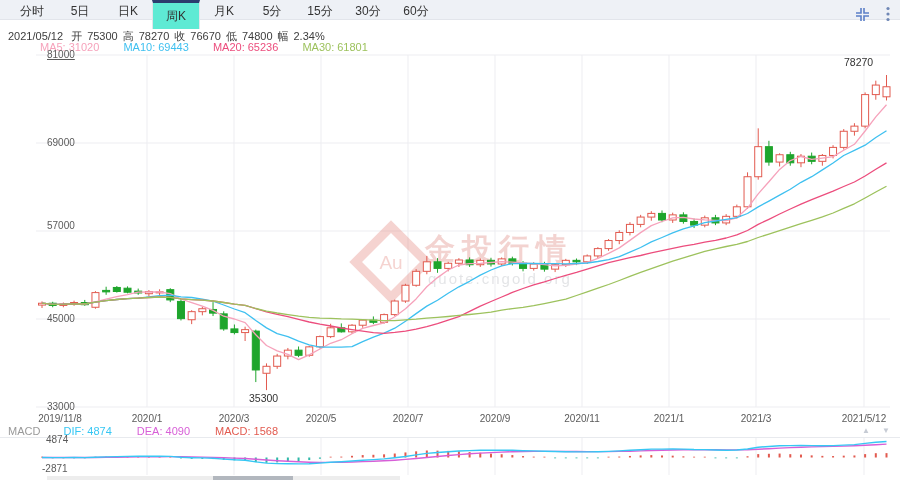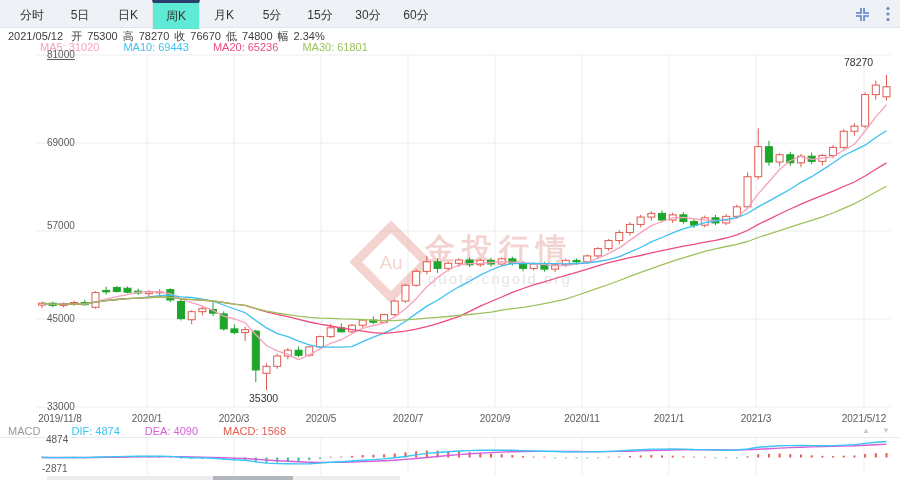--- a/index.html
+++ b/index.html
@@ -1,37 +1,37 @@
 <!DOCTYPE html>
 <html><head>
 <meta charset="utf-8">
 <style>
   html,body{margin:0;padding:0;background:#fff;}
   .app{position:relative;width:900px;height:480px;background:#fff;overflow:hidden;
        font-family:"Liberation Sans",sans-serif;}
   svg.chart{position:absolute;left:0;top:0;}
   
-  .tabbar{position:absolute;left:0;top:0;right:0;height:28px;background:#eef1f6;
+  .tabbar{position:absolute;left:0;top:0;right:0;height:20px;background:#eef1f6;
           border-bottom:1px solid #e2e5eb;display:flex;align-items:stretch;padding-left:8px;box-sizing:border-box;}
   .tab{width:48px;display:flex;align-items:center;justify-content:center;font-size:12px;color:#333;
        border-top:3px solid transparent;box-sizing:border-box;cursor:pointer;}
   .tab.active{background:#5eead4;border-top:3px solid #2b3c6e;border-left:1px solid #e2e5eb;
        border-right:1px solid #e2e5eb;height:29px;}
   .hdr-icons{position:absolute;right:10px;top:0;height:28px;display:flex;gap:16px;align-items:center;}
   .hdr-icons svg{display:block;cursor:pointer;}
   
   .info-bar{position:absolute;left:8px;top:29px;height:12px;font-size:11px;color:#3d3d3d;white-space:nowrap;}
   .info-bar span{margin-right:5px;}
   .ma-legend{position:absolute;left:40px;top:41px;font-size:11px;white-space:nowrap;}
   .ma-legend span{margin-right:21px;}
   .tick{position:absolute;font-size:10px;color:#5a5a5a;}
   .xtick{transform:translateX(-50%);white-space:nowrap;text-align:right;}
   .anno{position:absolute;font-size:10.5px;color:#333;white-space:nowrap;}
   .macd-legend{position:absolute;left:8px;top:425px;font-size:11px;white-space:nowrap;}
-  .macd-legend .t{color:#999;margin-right:28px;}
+  .macd-legend .t{color:#999;margin-right:20px;}
   .macd-legend .dif{margin-right:22px;}
   .macd-legend .dea{margin-right:22px;}
   .panel-arrow{position:absolute;top:426px;font-size:8px;color:#c6cbd4;cursor:pointer;}
   
   .sb-track{position:absolute;left:47px;top:476px;width:353px;height:4px;background:#ededed;}
   .sb-thumb{position:absolute;left:166px;top:0;width:80px;height:4px;background:#b2b7be;cursor:grab;}
 </style>
 </head>
 <body>
 

